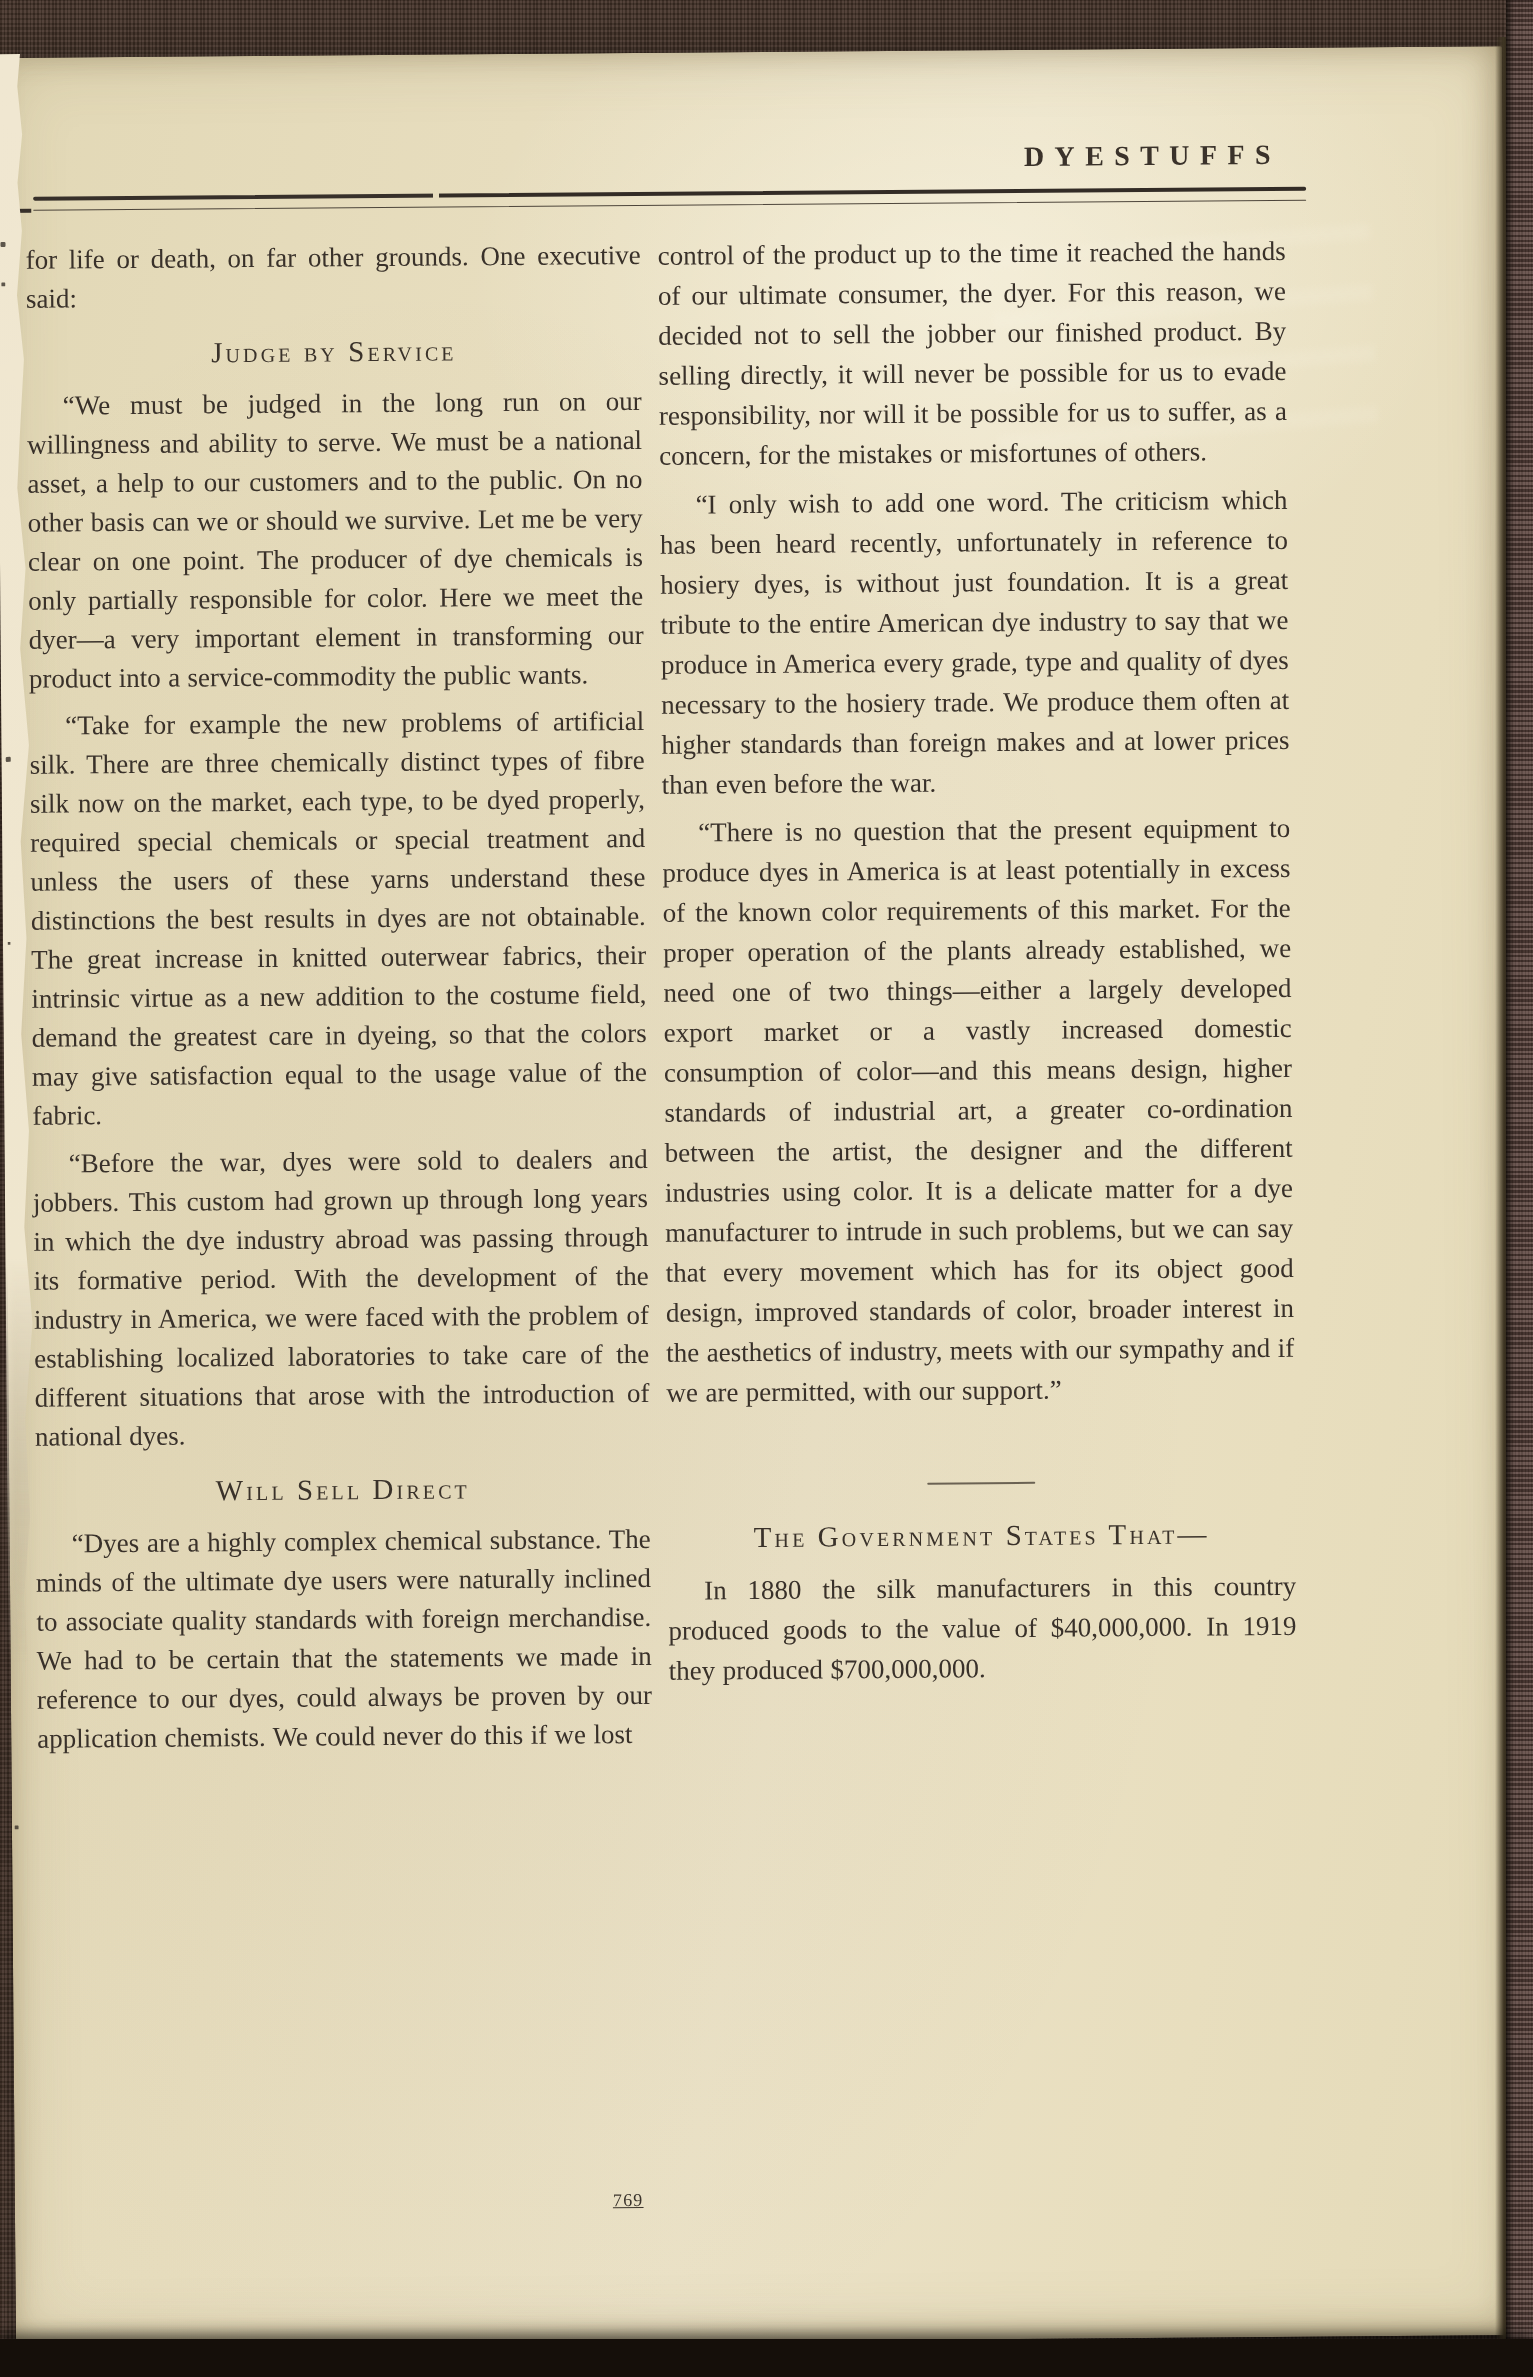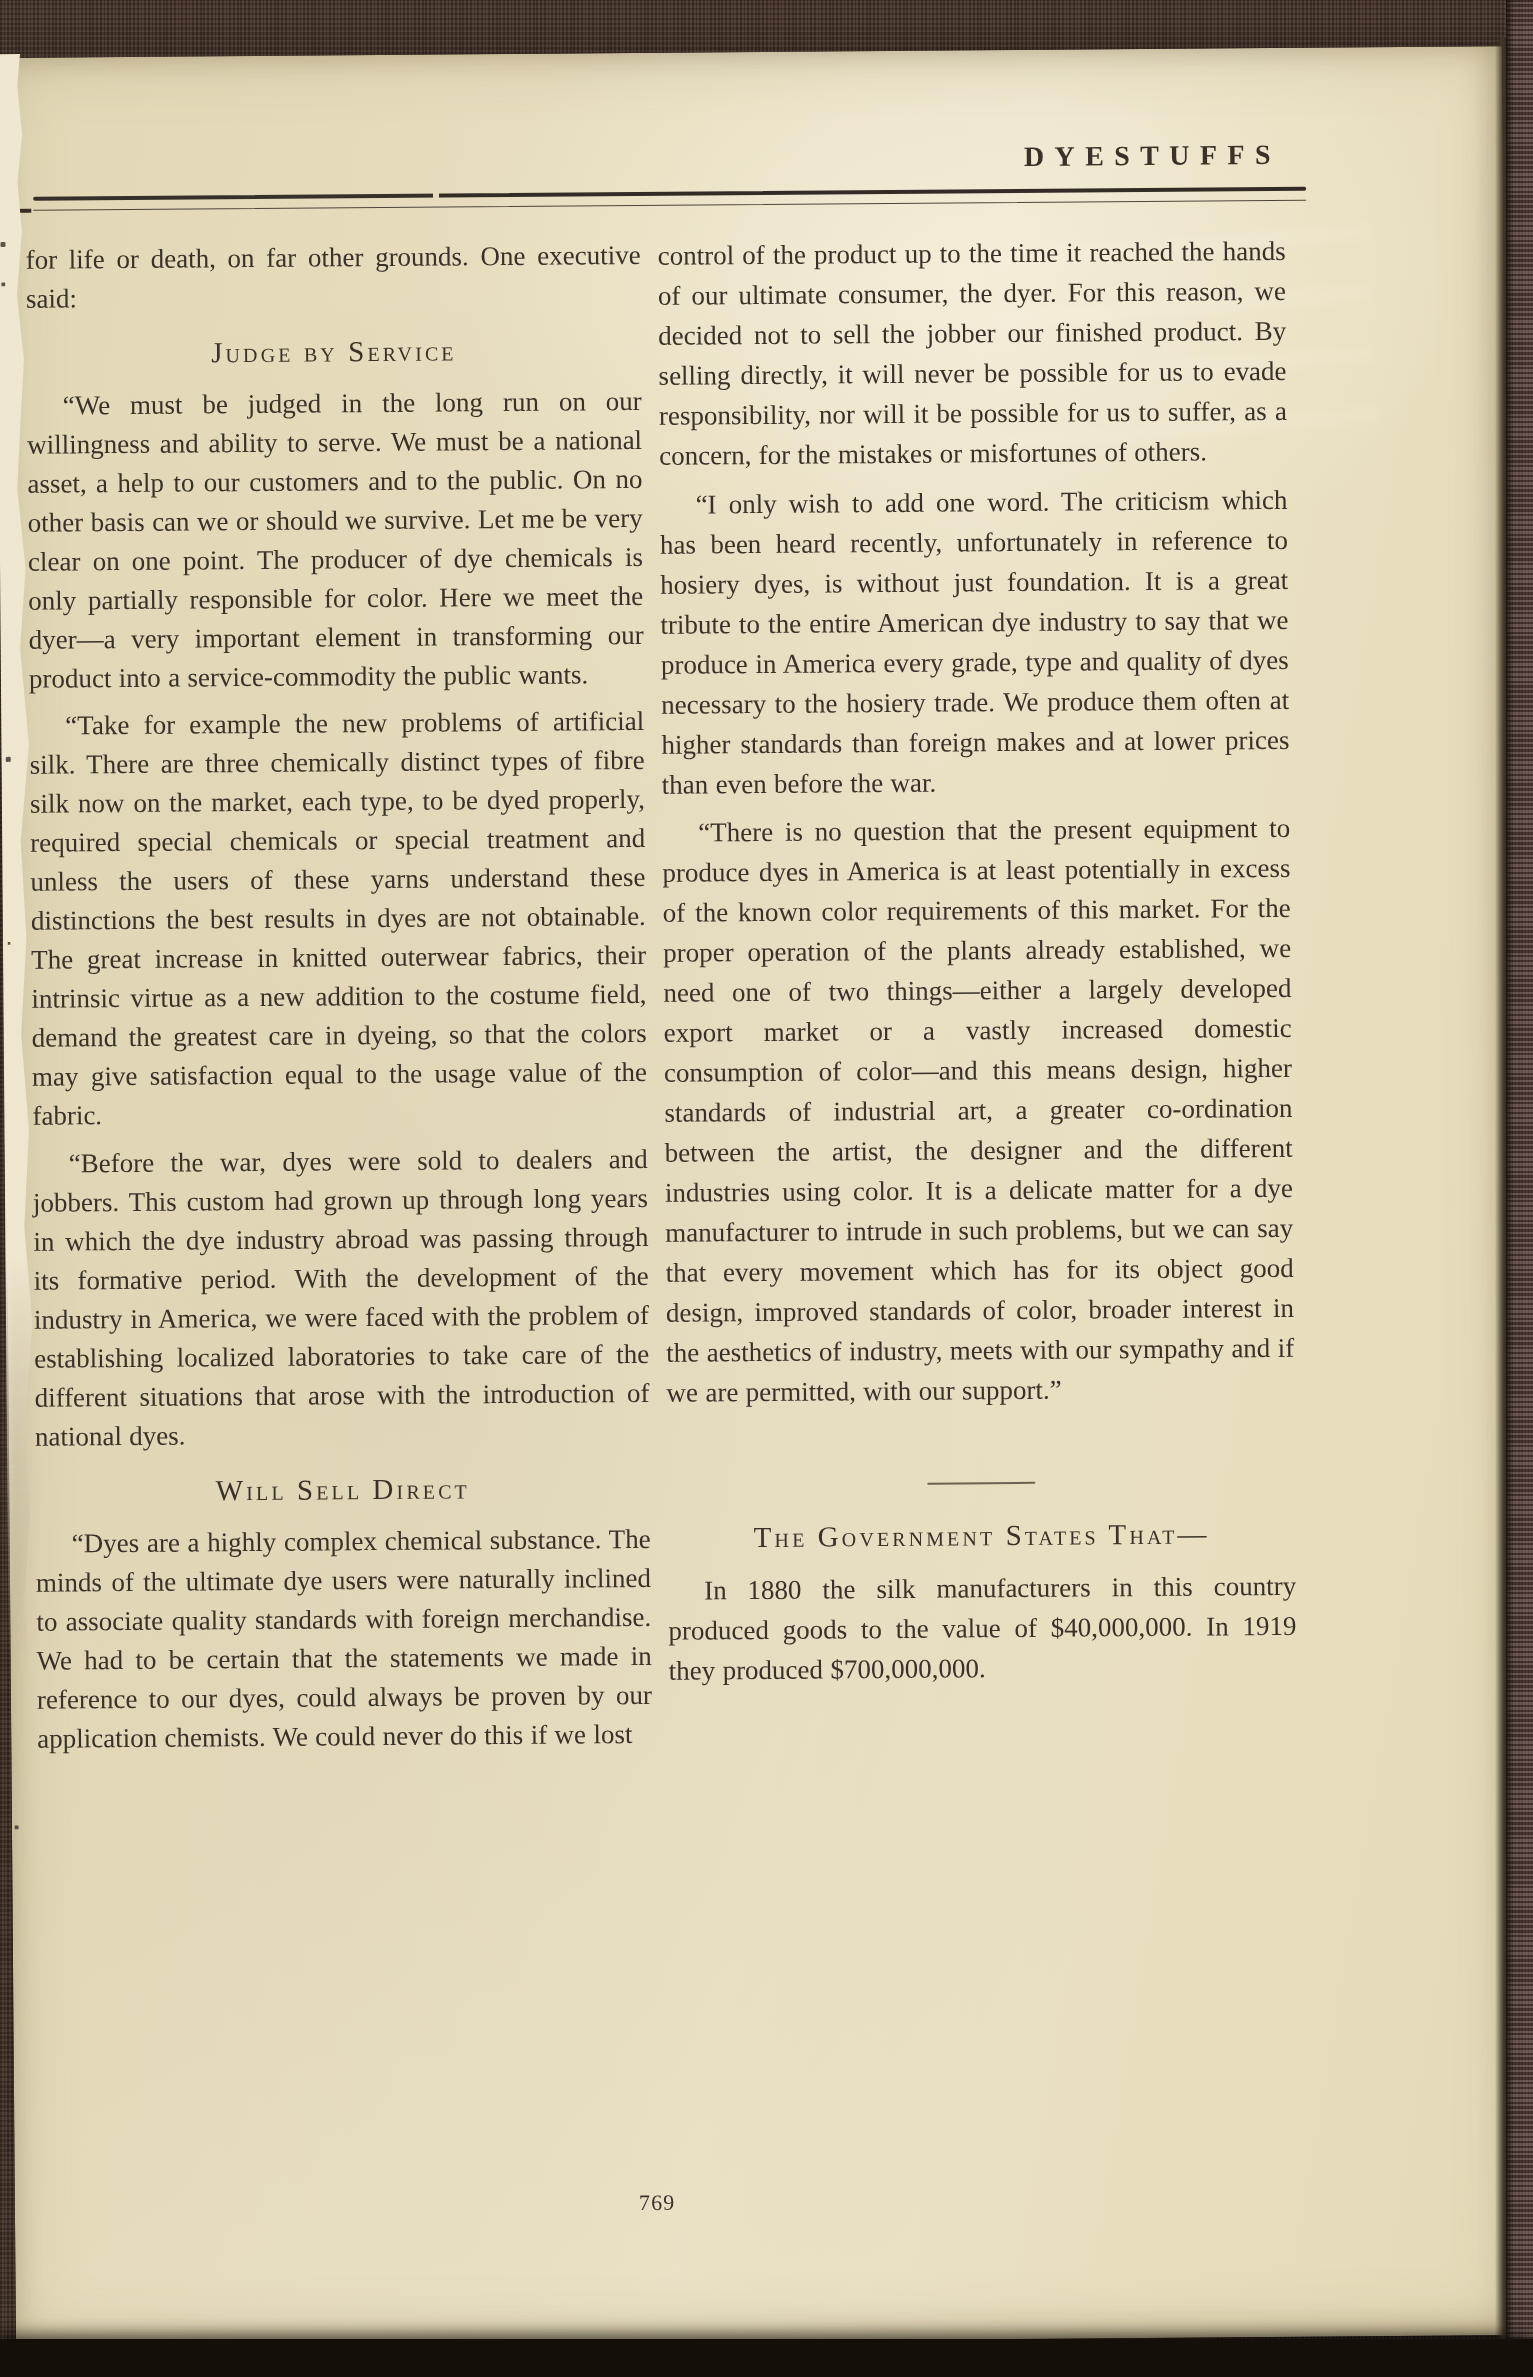--- a/index.html
+++ b/index.html
@@ -94,22 +94,22 @@
   .subhead {
     font-size:29px; line-height:36px; font-weight:400; font-variant:small-caps;
     letter-spacing:3.1px; text-align:center; margin:17px 0 14.7px 0; color:#3a322a;
   }
   .section-divider {
     width:108px; height:1.8px; margin:72px auto 0 auto;
     background:#554c40; border-radius:1.2px; opacity:.85;
   }
   .col-right .subhead.gov { margin-top:33px; }
   .page-number {
-    position:absolute; left:624px; top:2137px; z-index:2;
-    font-size:22px; letter-spacing:1.2px; color:#3a332b;
+    position:absolute; left:598px; top:2137px; z-index:2;
+    font-size:18px; letter-spacing:1.2px; color:#3a332b;text-decoration:underline;
   }
 </style>
 </head>
 <body>
 
 <div class="cover"></div>
 
 <div class="page">
   <div class="stamp"></div>
 

